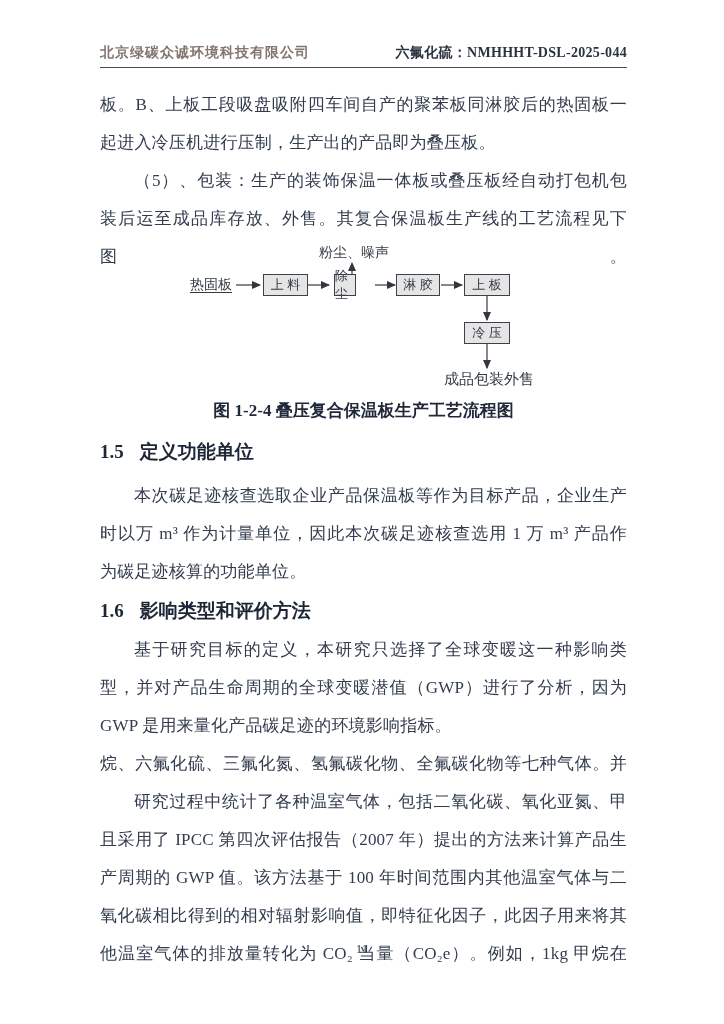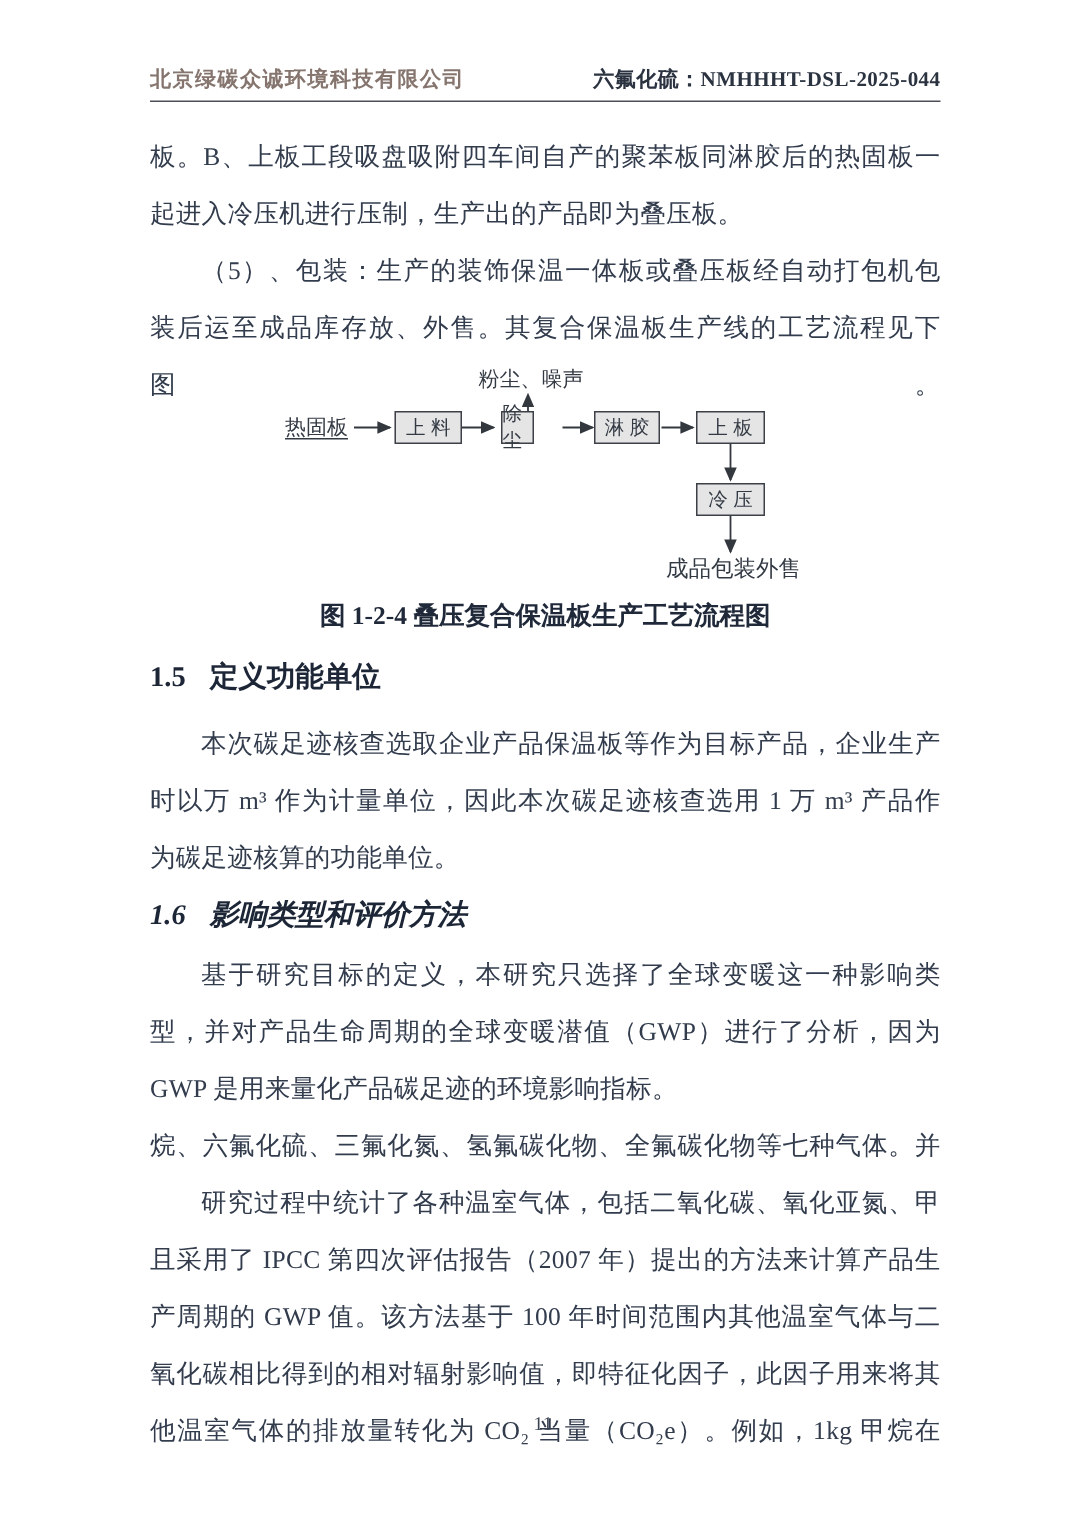--- a/index.html
+++ b/index.html
@@ -51,21 +51,21 @@
   .caption {
     text-align:center; font-weight:bold; font-size:17px;
     line-height:26px; margin-top:4px; color:#20293a;
   }
   .sect {
     font-size:19px; font-weight:bold; color:#1c2636;
     line-height:28px;
   }
   .sect .num { margin-right:16px; letter-spacing:0; }
   .h15 { margin-top:14px; }
-  .h16 { margin-top:6px;font-style:italic; }
+  .h16 { margin-top:6px; }
   .p15 { margin-top:11px; }
   .p16a { margin-top:6px; }
   
   .pageno {
     position:absolute; left:0; right:0; top:941px;
     text-align:center; font-size:13px; color:#3a4352;
   }
 </style>
 </head>
 <body>

